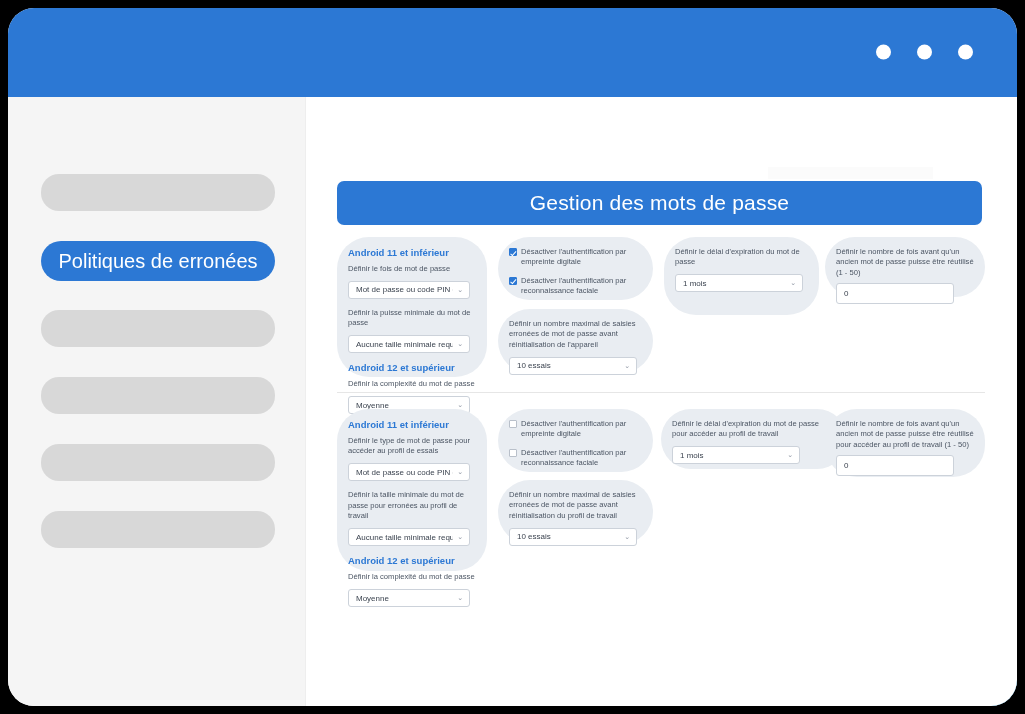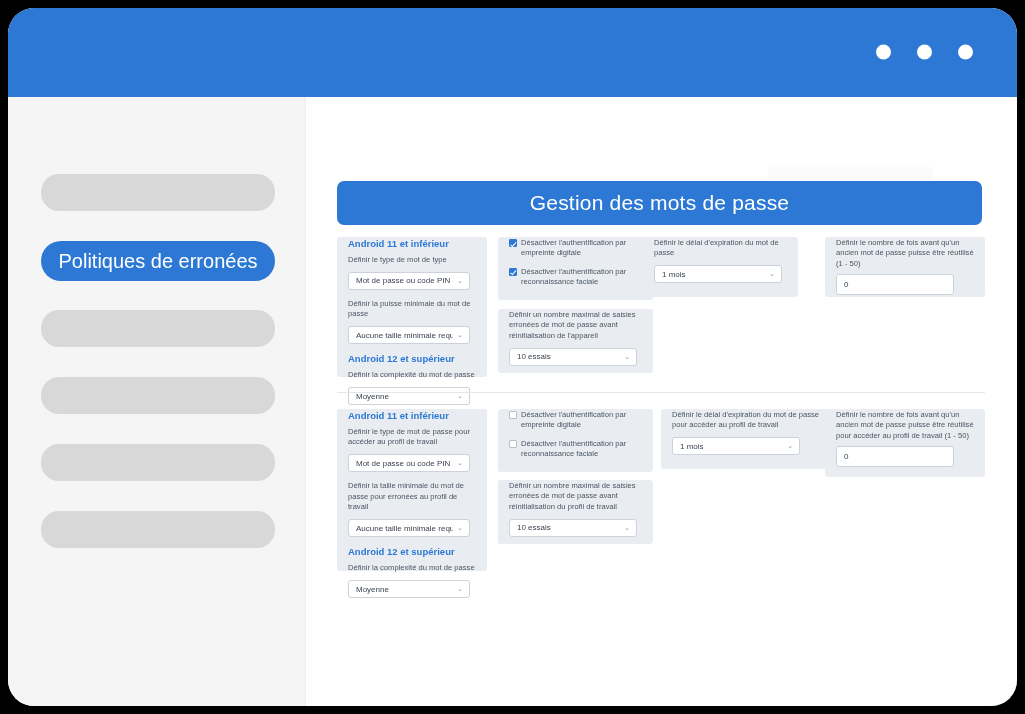--- a/index.html
+++ b/index.html
@@ -223,22 +223,23 @@
     border: solid #ffffff;
     border-width: 0 1.2px 1.2px 0;
     transform: rotate(42deg);
   }
   .cb-label {
     color: #4b5563;
     font-size: 7.6px;
     line-height: 1.38;
   }
   .pad {
-    padding: 1px 11px;
+    padding: 10px 11px;
     box-sizing: border-box;
+    border-radius: 32px;
   }
 </style>
 </head>
 <body>
 
 <div class="app-window">
 
   <div class="titlebar">
     <div class="window-dots">
       <span class="dot"></span>
@@ -261,21 +262,21 @@
   <div class="content">
     <div class="content-sheet"></div>
     <div class="sheet-strip"></div>
 
     <div class="page-title">
       <span>Gestion des mots de passe</span>
     </div>
 
     <div class="panel pad" style="left:31px; top:140px; width:150px; height:140px;">
       <p class="grp-title">Android 11 et inférieur</p>
-      <p class="fld-label">Définir le type de mot de type</p>
+      <p class="fld-label">Définir le fois de mot de passe</p>
       <span class="sel-wrap">
         <select class="ui-select">
           <option>Mot de passe ou code PIN compl</option>
         </select>
         <span class="chev">⌄</span>
       </span>
       <p class="fld-label">Définir la puisse minimale du mot de passe</p>
       <span class="sel-wrap">
         <select class="ui-select">
           <option>Aucune taille minimale requise</option>
@@ -306,40 +307,40 @@
     <div class="panel pad" style="left:192px; top:212px; width:155px; height:64px;">
       <p class="fld-label">Définir un nombre maximal de saisies erronées de mot de passe avant réinitialisation de l'appareil</p>
       <span class="sel-wrap">
         <select class="ui-select" style="width:128px">
           <option>10 essais</option>
         </select>
         <span class="chev">⌄</span>
       </span>
     </div>
 
-    <div class="panel pad" style="left:337px; top:140px; width:155px; height:60px;">
+    <div class="panel pad" style="left:358px; top:140px; width:155px; height:78px;">
       <p class="fld-label">Définir le délai d'expiration du mot de passe</p>
       <span class="sel-wrap">
         <select class="ui-select" style="width:128px">
           <option>1 mois</option>
         </select>
         <span class="chev">⌄</span>
       </span>
     </div>
 
     <div class="panel pad" style="left:519px; top:140px; width:160px; height:60px;">
       <p class="fld-label">Définir le nombre de fois avant qu'un ancien mot de passe puisse être réutilisé (1 - 50)</p>
       <input class="ui-text" type="text" value="0" style="">
     </div>
 
     <div class="divider" style="top:295px"></div>
 
     <div class="panel pad" style="left:31px; top:312px; width:150px; height:162px;">
       <p class="grp-title">Android 11 et inférieur</p>
-      <p class="fld-label">Définir le type de mot de passe pour accéder au profil de travail</p>
+      <p class="fld-label">Définir le type de mot de passe pour accéder au profil de essais</p>
       <span class="sel-wrap">
         <select class="ui-select">
           <option>Mot de passe ou code PIN compl</option>
         </select>
         <span class="chev">⌄</span>
       </span>
       <p class="fld-label">Définir la taille minimale du mot de passe pour erronées au profil de travail</p>
       <span class="sel-wrap">
         <select class="ui-select">
           <option>Aucune taille minimale requise</option>

